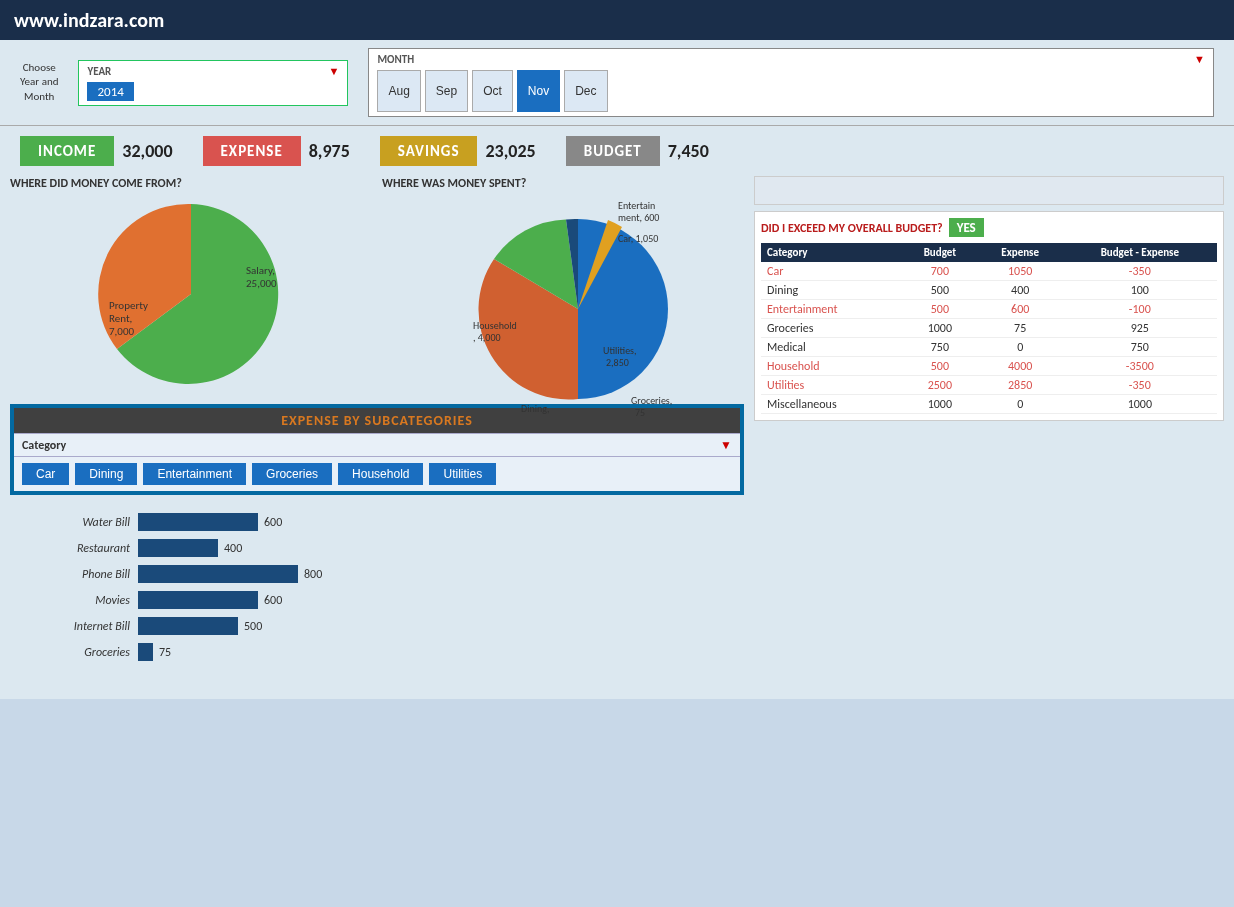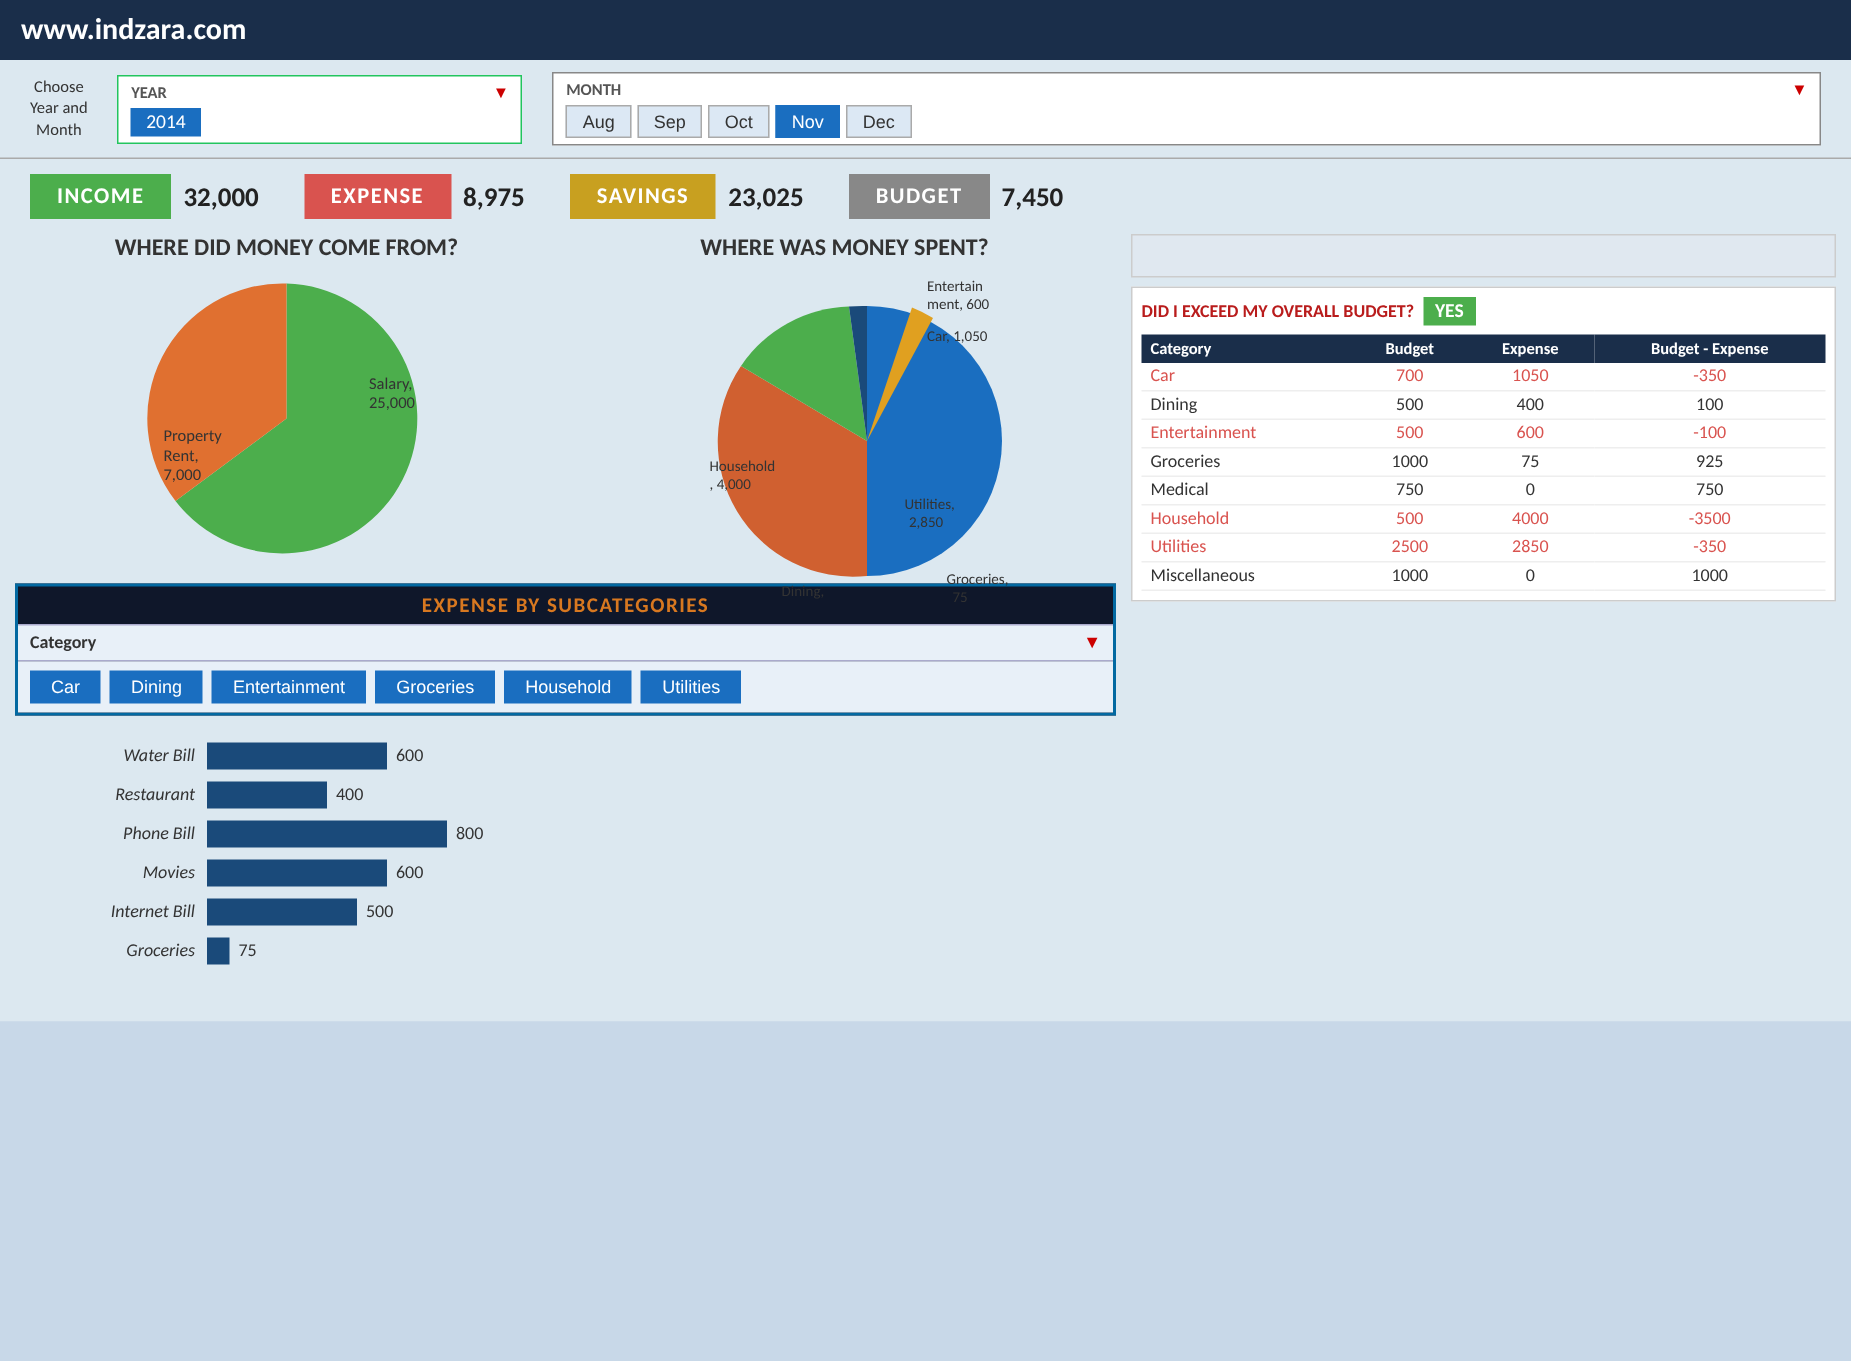--- a/index.html
+++ b/index.html
@@ -68,21 +68,21 @@
       background: white;
       padding: 4px 8px;
       flex: 1;
     }
     .month-buttons {
       display: flex;
       gap: 4px;
       margin-top: 4px;
     }
     .month-btn {
-      padding: 3px 10px;
+      padding: 13px 10px;
       font-size: 12px;
       background: #dce8f4;
       border: 1px solid #aaa;
       cursor: pointer;
       color: #333;
     }
     .month-btn.active {
       background: #1a6ec0;
       color: white;
       border-color: #1a6ec0;
@@ -137,25 +137,25 @@
 
     .charts-row {
       display: flex;
       gap: 10px;
       margin-bottom: 10px;
     }
     .chart-section {
       flex: 1;
     }
     .chart-title {
-      font-size: 16px;
+      font-size: 12px;
       font-weight: bold;
       color: #333;
       margin-bottom: 4px;
-      text-align: center;
+      text-align: left;
     }
     .pie-container {
       position: relative;
       width: 200px;
       height: 200px;
       margin: 0 auto;
     }
 
     
     .budget-section {
@@ -199,22 +199,22 @@
       text-align: center;
       border-bottom: 1px solid #eee;
       color: #333;
     }
     .budget-table td:first-child { text-align: left; }
     .budget-table tr.over td { color: #d9534f; }
     .budget-table tr.under td { color: #333; }
 
     
     .subcategory-section {
-      background: #0f172a;
-      border: 2px solid #0369a1;
+      background: #404040;
+      border: 4px solid #0369a1;
       margin-top: 8px;
     }
     .subcategory-title {
       color: #d87820;
       font-weight: bold;
       font-size: 14px;
       text-align: center;
       padding: 4px;
       letter-spacing: 1px;
     }

